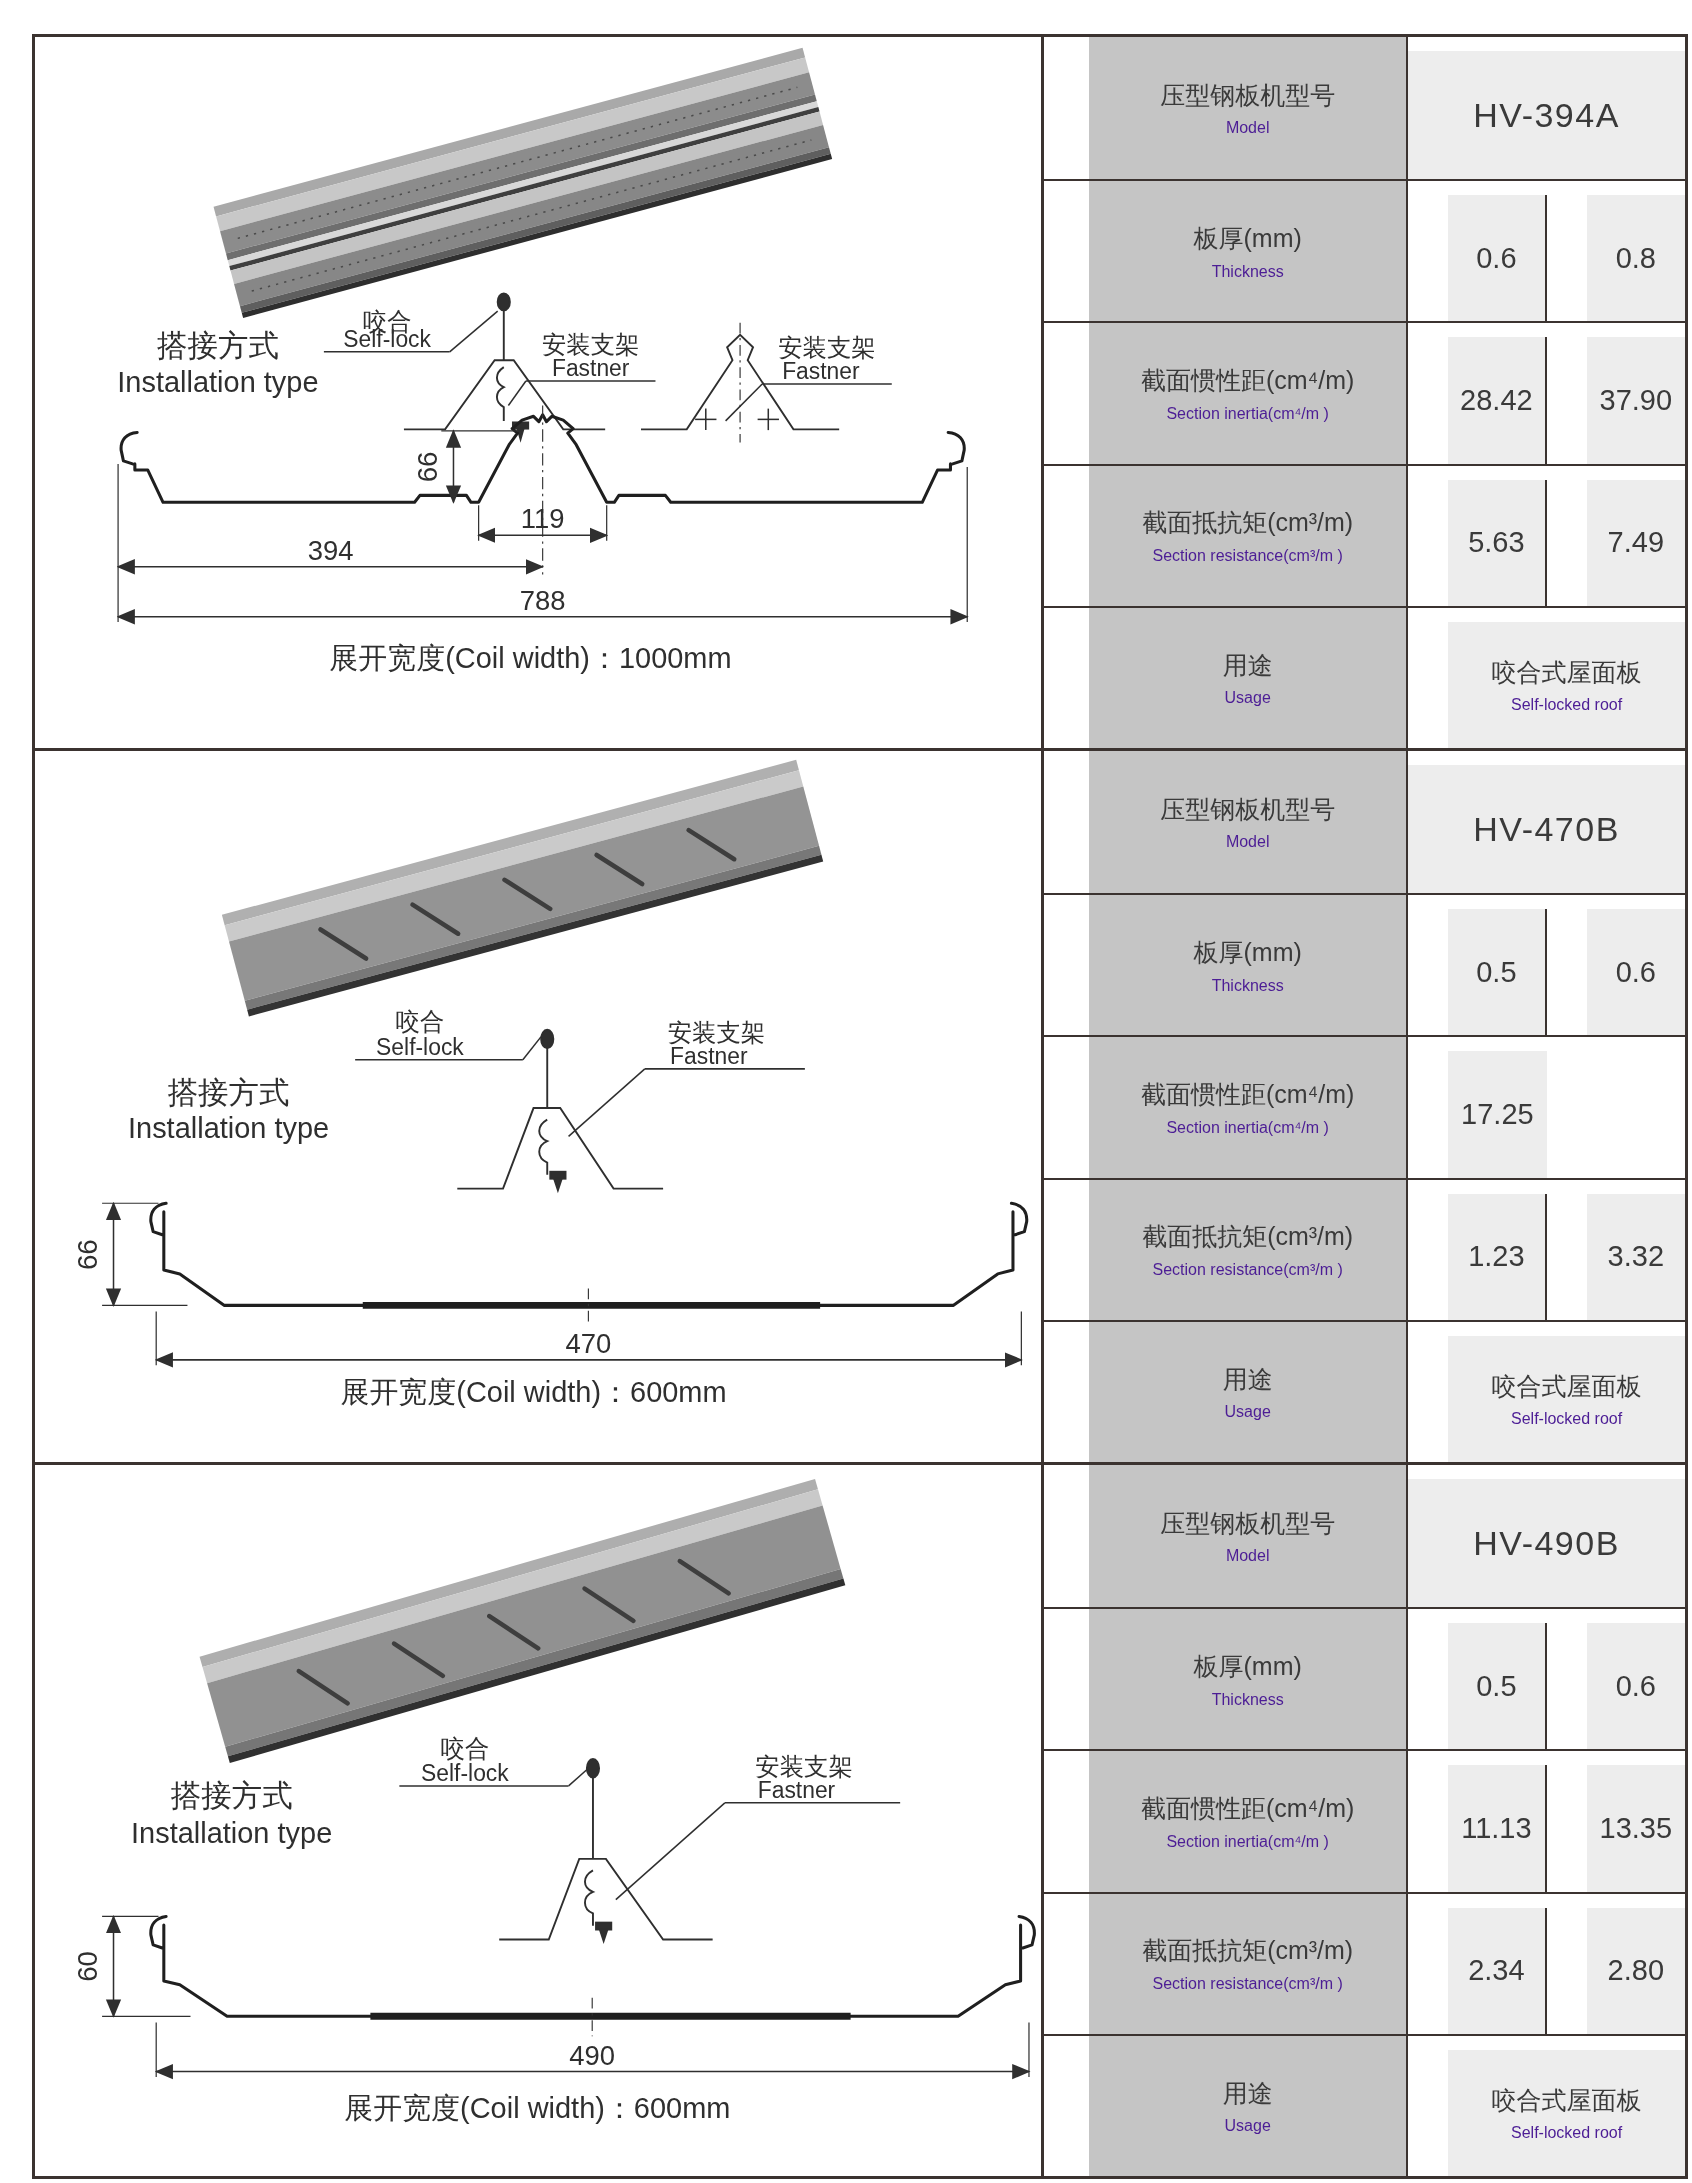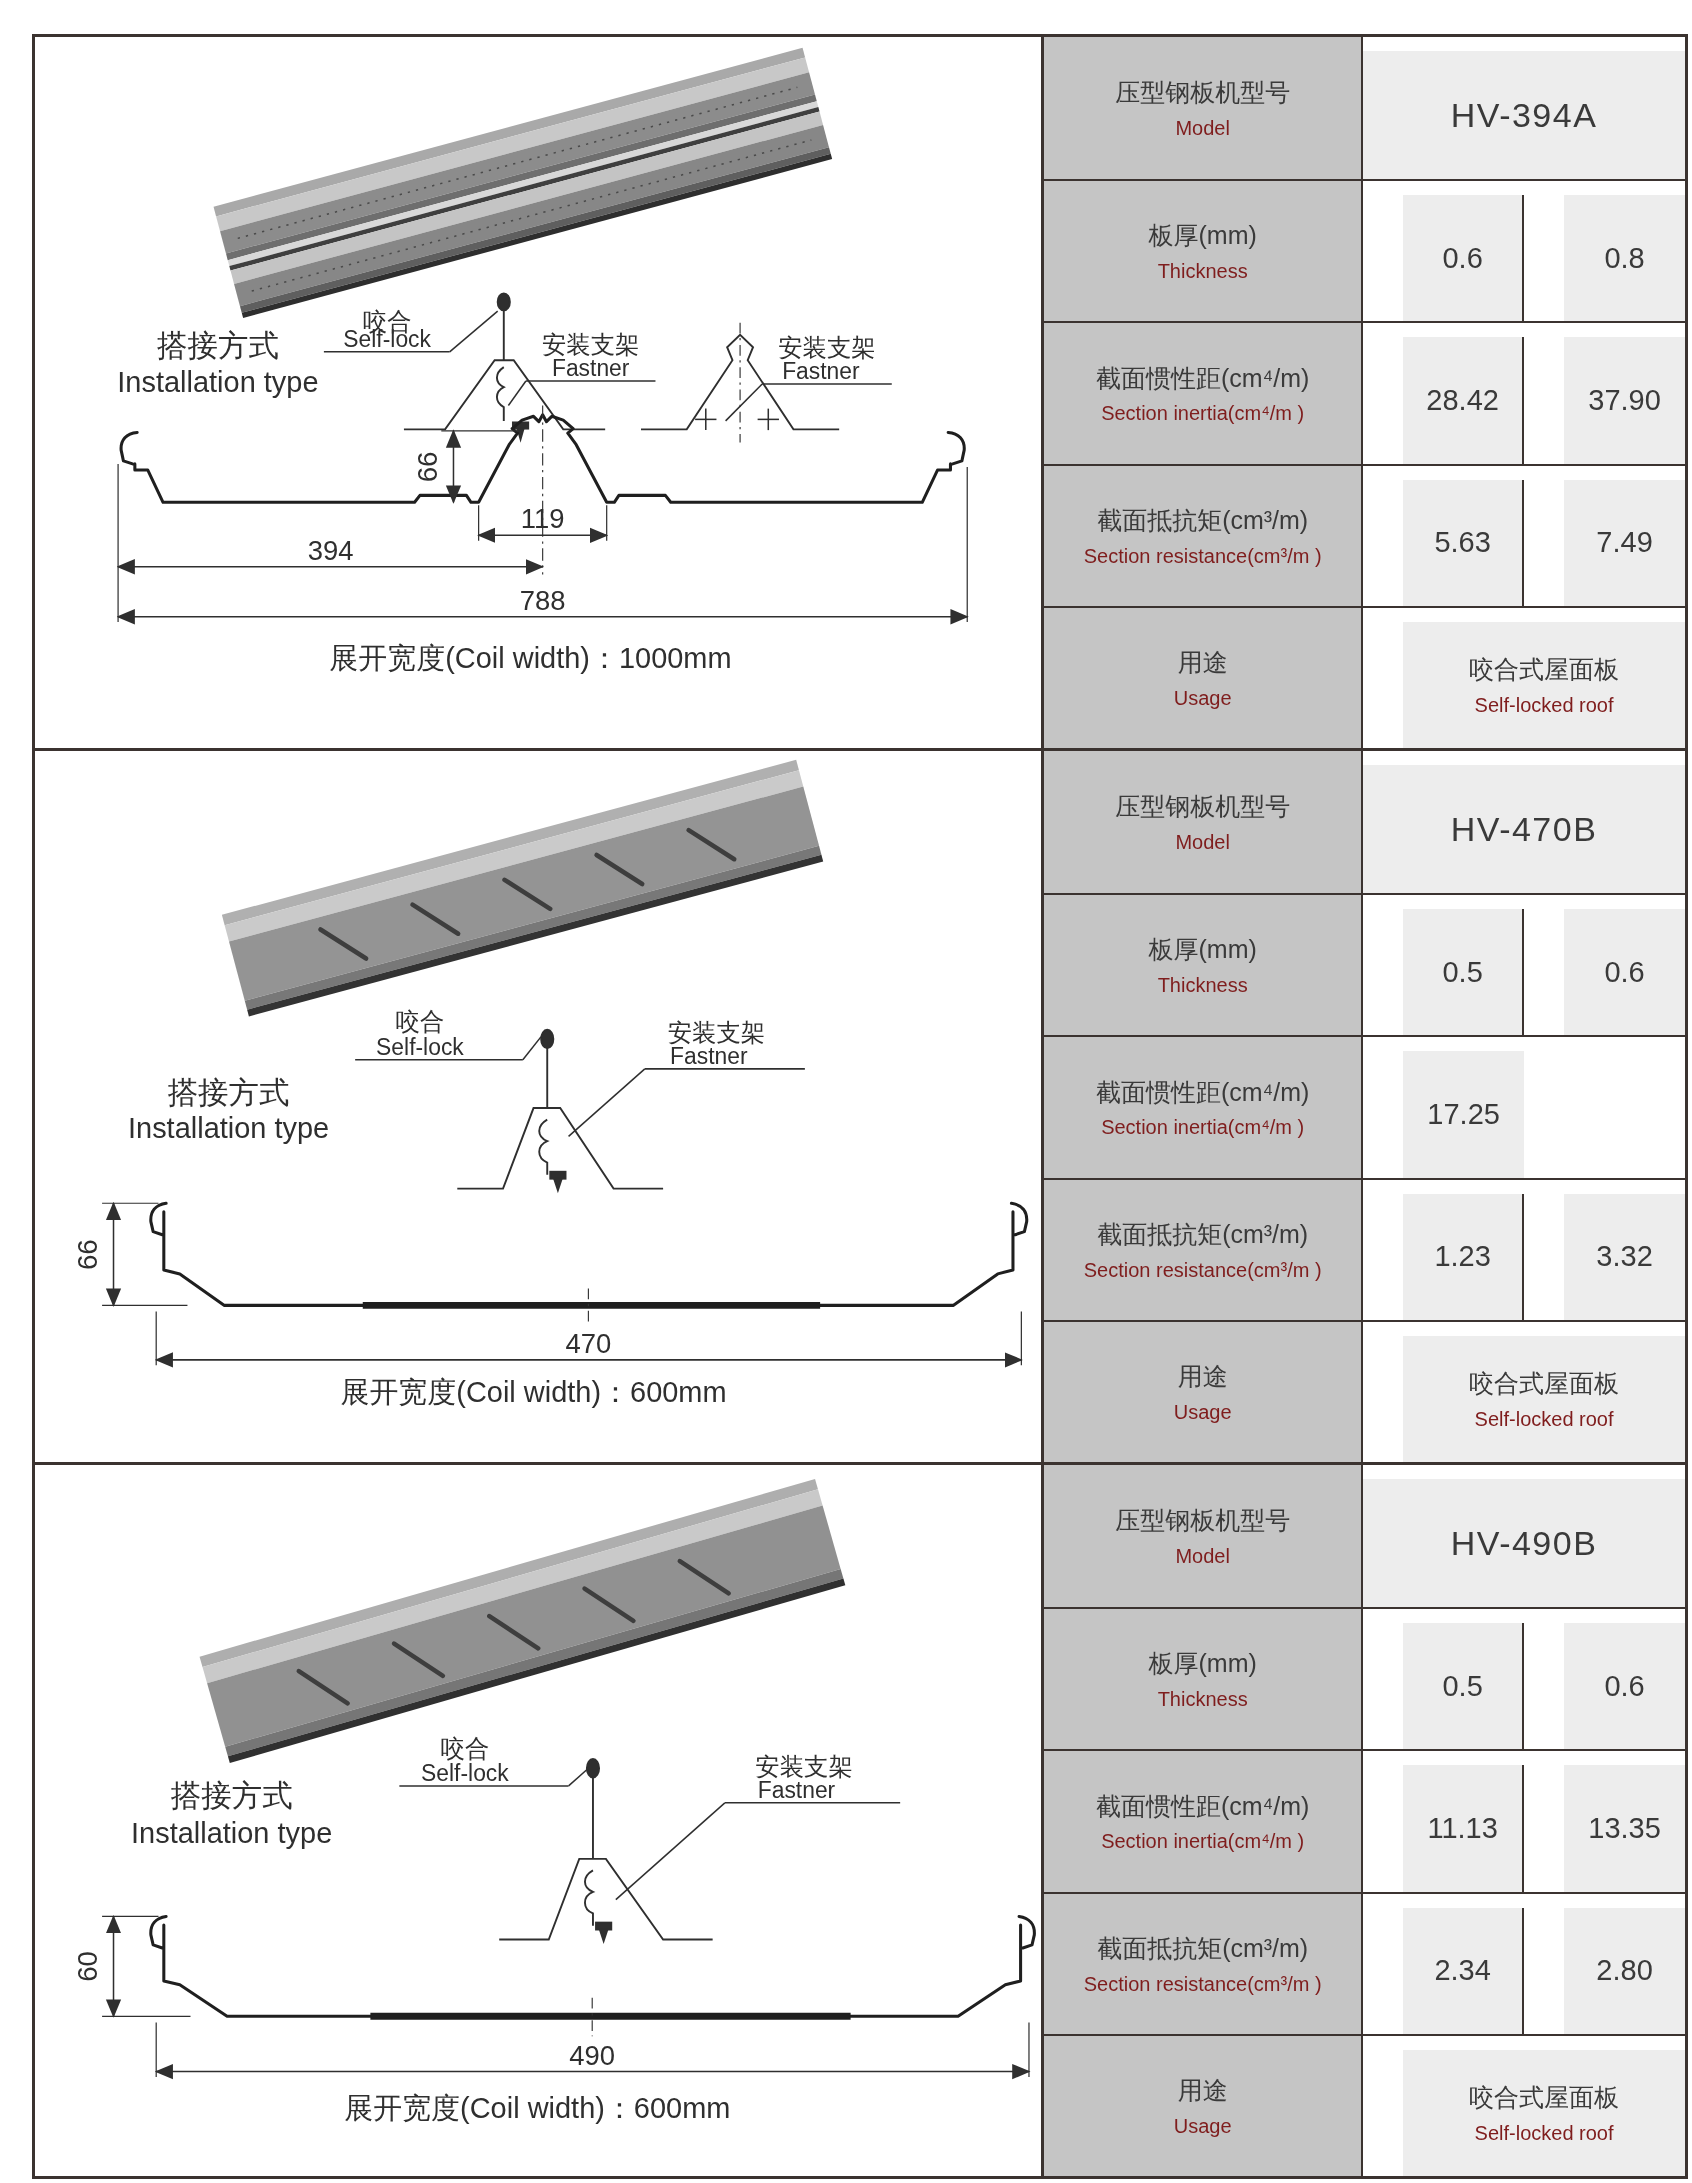--- a/index.html
+++ b/index.html
@@ -6,30 +6,30 @@
   .page{position:relative;width:1693px;height:2183px;background:#ffffff;
         font-family:"Liberation Sans","DejaVu Sans",sans-serif;color:#333;}
   .frame{position:absolute;left:32px;top:34px;width:1656px;height:2145px;
          border:3.1px solid #3b3330;box-sizing:border-box;display:flex;flex-direction:column;}
   .section{flex:1 1 0;display:flex;min-height:0;}
   .section.divided{border-bottom:3.8px solid #3b3330;}
   .art{width:1008px;position:relative;background:#fff;}
   .art svg{position:absolute;left:0;top:0;width:100%;height:100%;}
   .spec{width:645px;border-left:3.1px solid #3b3330;display:grid;
         grid-template-rows:repeat(5,1fr);box-sizing:border-box;}
-  .srow{display:grid;grid-template-columns:319px 1fr 1fr;min-height:0;}
+  .srow{display:grid;grid-template-columns:319px 1fr 1fr;min-height:0;padding-left:45px;}
   .srow + .srow{border-top:2.3px solid #3b3330;gap:40px;}
   .lab{grid-column:1;background:#c5c5c5;border-right:2.3px solid #3b3330;
        display:flex;flex-direction:column;align-items:center;justify-content:center;gap:7.7px;}
   .val{background:#ededed;display:flex;flex-direction:column;align-items:center;justify-content:center;
        font-size:29px;color:#3a3a3a;gap:7.7px;margin-top:14px;}
   .val.c1{border-right:2.3px solid #3b3330;}
   .span2{grid-column:2/4;}
   .cn{font-size:25px;color:#3a3a3a;white-space:nowrap;}
-  .en{font-size:20px;color:#7f1d1d;white-space:nowrap;}
+  .en{font-size:16px;color:#4c1d95;white-space:nowrap;}
   .model-val{font-size:34px;letter-spacing:1.5px;}
   svg text{font-family:"Liberation Sans","DejaVu Sans",sans-serif;fill:#2f2f2f;}
   svg .dimtxt{font-size:36px;}
   svg .coiltxt{font-size:38px;}
   svg .lblcn{font-size:32px;}
   svg .lblen{font-size:30px;}
   svg .bigcn{font-size:40px;}
   svg .bigen{font-size:38px;}
 </style>
 </head>

